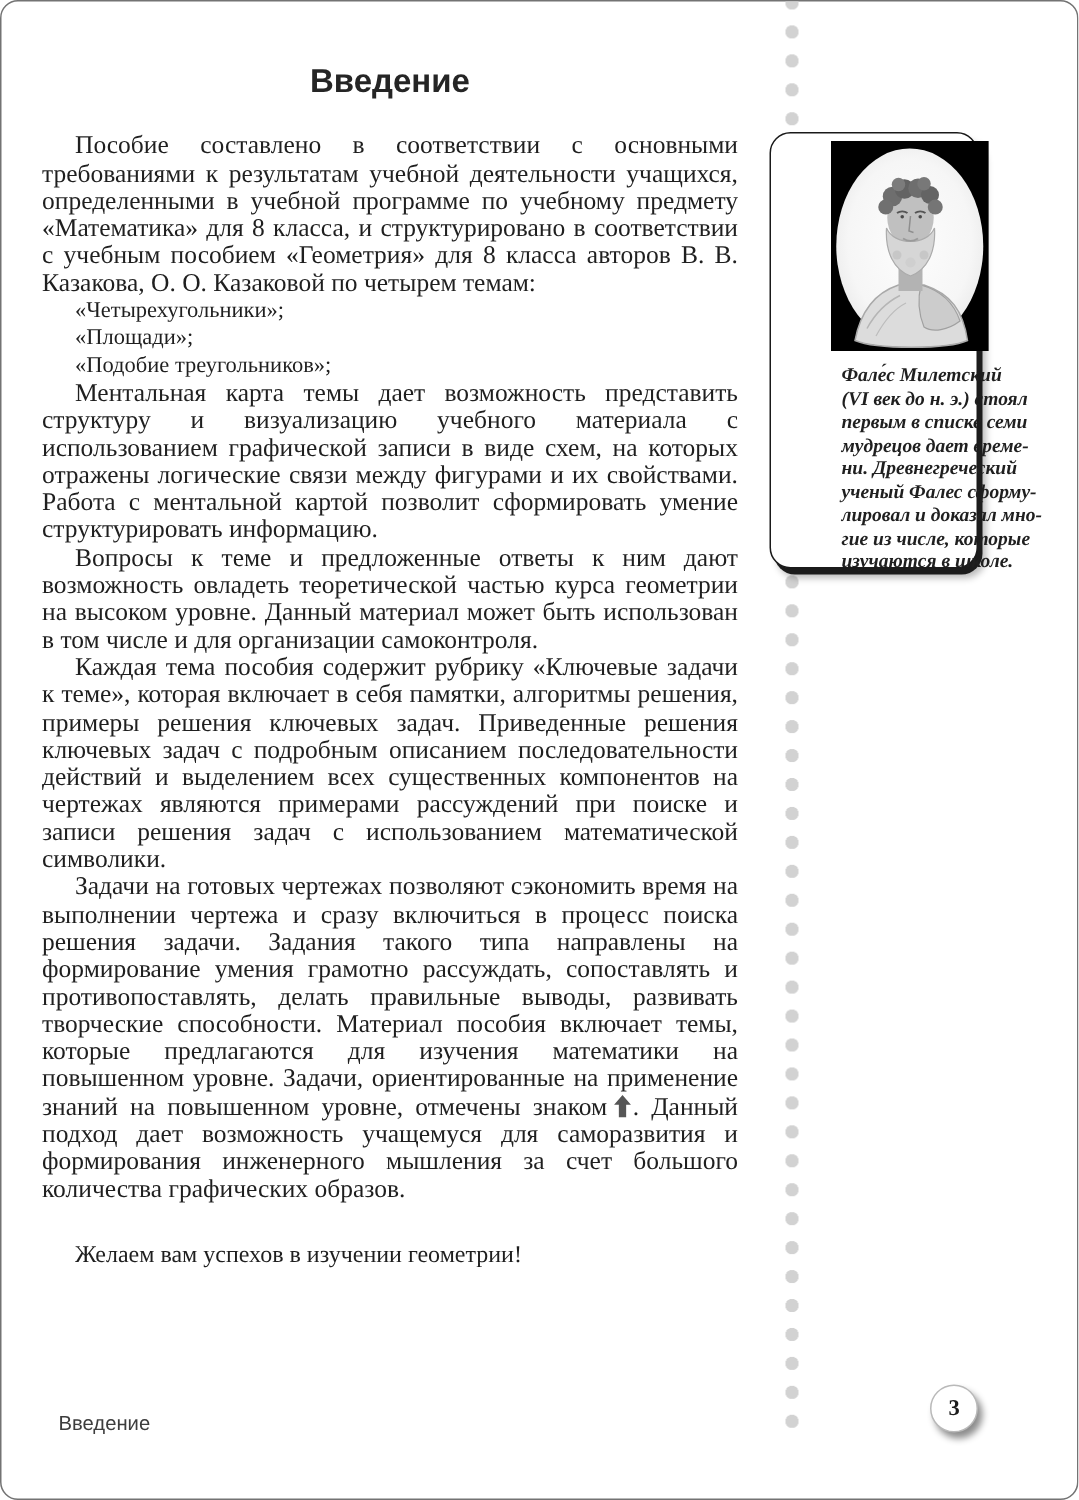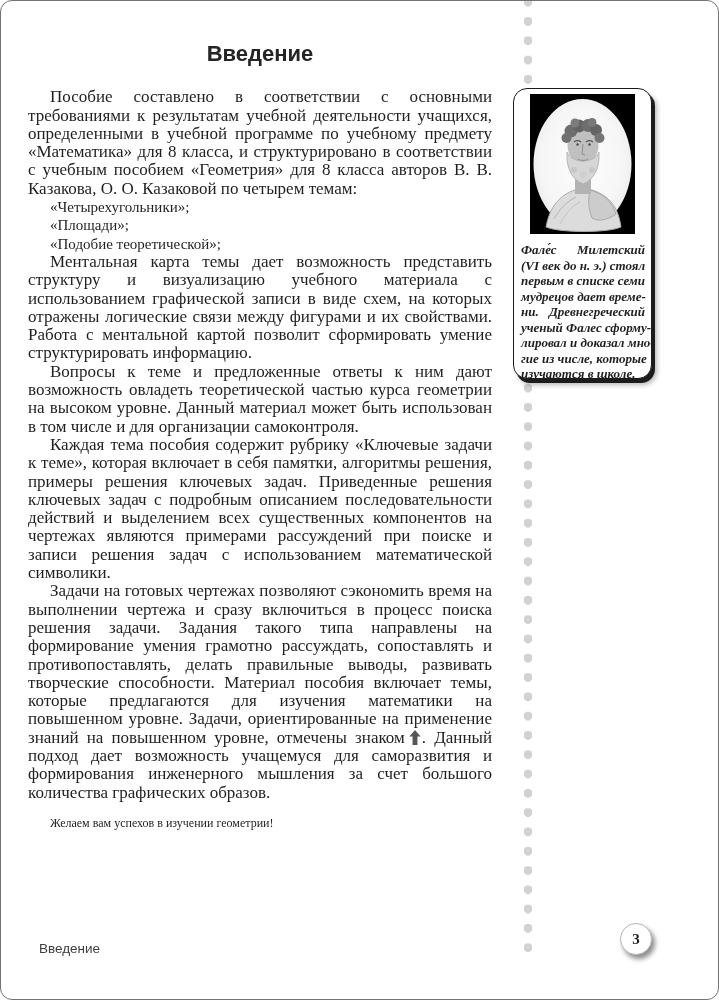--- a/index.html
+++ b/index.html
@@ -39,40 +39,41 @@
     margin:0;
     font-size:17px;line-height:18.3px;
     text-align:justify;text-indent:22px;
   }
   .topic-list{margin:0;padding:0;list-style:none;}
   .topic-list li{
     font-size:15px;line-height:18.3px;
     padding-left:22px;
   }
   .closing{
-    margin-top:12px;
-    font-size:12px;line-height:18.3px;
+    margin-top:26px;
+    font-size:16px;line-height:18.3px;
     text-indent:22px;
   }
   .arrow-icn{
     display:inline-block;
     width:12px;height:15px;
     margin:0 1px 0 4px;
     vertical-align:-2px;
   }
 
   
   .card{
     position:absolute;left:512px;top:87px;
     width:139px;height:291px;
     box-sizing:border-box;
     background:#fff;
     border:1.5px solid #1a1a1a;
     border-radius:14px;
     box-shadow:3px 4px 0 #1c1c1c, 5px 6px 5px rgba(0,0,0,0.28);
+    padding-left:40px;
   }
   .portrait{
     display:block;
     margin:5px auto 0 auto;
     width:105px;height:140px;
     background:#000;
   }
   .card-text{
     margin:8px 6px 0 7px;
   }
@@ -109,21 +110,21 @@
   <div class="dots"></div>
 
   <div class="main">
     <h1 class="page-title">Введение</h1>
 
     <p class="para">Пособие составлено в соответствии с основными требованиями к результатам учебной деятельности учащихся, определенными в учебной программе по учебному предмету «Математика» для 8 класса, и структурировано в соответствии с учебным пособием «Геометрия» для 8 класса авторов В. В. Казакова, О. О. Казаковой по четырем темам:</p>
 
     <ul class="topic-list">
       <li>«Четырехугольники»;</li>
       <li>«Площади»;</li>
-      <li>«Подобие теоретической»;</li>
+      <li>«Подобие треугольников»;</li>
     </ul>
 
     <p class="para">Ментальная карта темы дает возможность представить структуру и визуализацию учебного материала с использованием графической записи в виде схем, на которых отражены логические связи между фигурами и их свойствами. Работа с ментальной картой позволит сформировать умение структурировать информацию.</p>
     <p class="para">Вопросы к теме и предложенные ответы к ним дают возможность овладеть теоретической частью курса геометрии на высоком уровне. Данный материал может быть использован в том числе и для организации самоконтроля.</p>
     <p class="para">Каждая тема пособия содержит рубрику «Ключевые задачи к теме», которая включает в себя памятки, алгоритмы решения, примеры решения ключевых задач. Приведенные решения ключевых задач с подробным описанием последовательности действий и выделением всех существенных компонентов на чертежах являются примерами рассуждений при поиске и записи решения задач с использованием математической символики.</p>
 
     <p class="para"><span>Задачи на готовых чертежах позволяют сэкономить время на выполнении чертежа и сразу включиться в процесс поиска решения задачи. Задания такого типа направлены на формирование умения грамотно рассуждать, сопоставлять и противопоставлять, делать правильные выводы, развивать творческие способности. Материал пособия включает темы, которые предлагаются для изучения математики на повышенном уровне. Задачи, ориентированные на применение знаний на повышенном уровне, отмечены знаком</span><svg class="arrow-icn" viewBox="0 0 12 16" aria-hidden="true">
           <polygon points="6,0 12,7 8.6,7 8.6,16 3.4,16 3.4,7 0,7" fill="#565656"></polygon>
         </svg><span>. Данный подход дает возможность учащемуся для саморазвития и формирования инженерного мышления за счет большого количества графических образов.</span></p>
 

